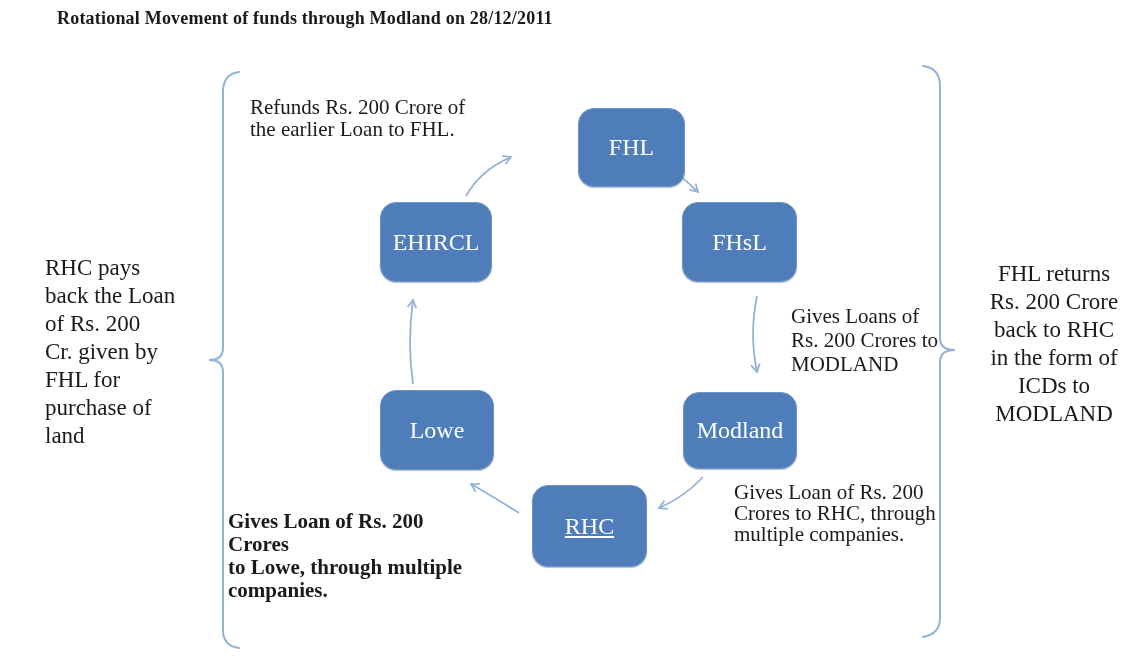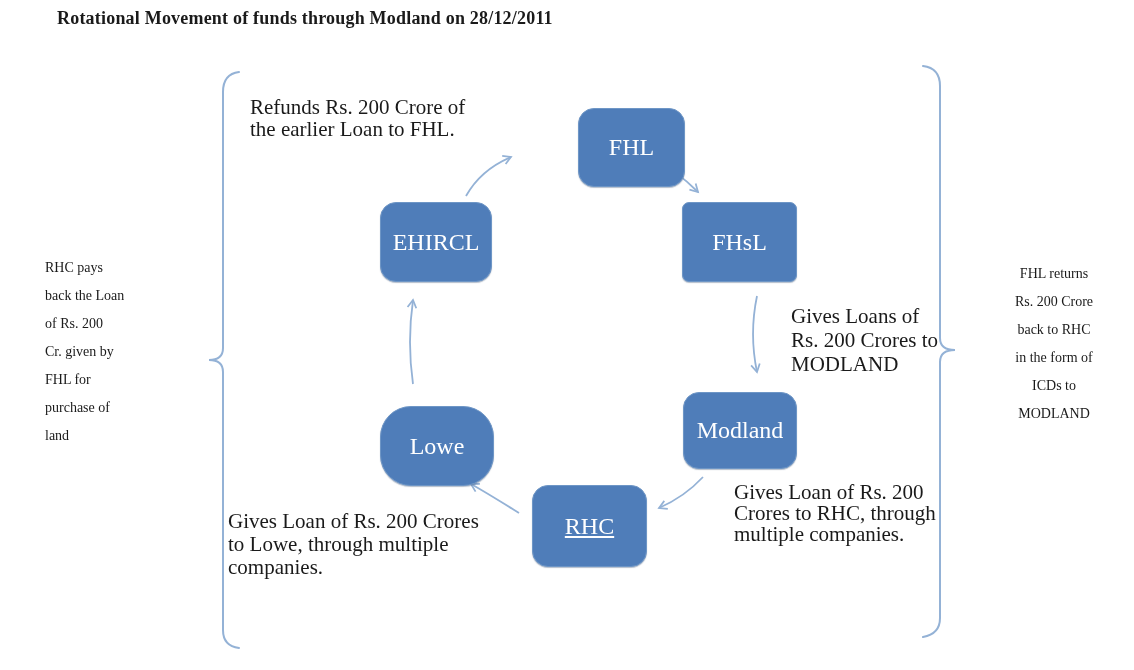--- a/index.html
+++ b/index.html
@@ -21,36 +21,36 @@
   .flow-svg path.connector{fill:none;stroke:var(--arrow);stroke-width:1.8px;}
   .flow-svg path.brace{fill:none;stroke:var(--arrow);stroke-width:2px;stroke-linecap:round;}
   .node{
     position:absolute;display:flex;align-items:center;justify-content:center;
     background:var(--node-fill);color:var(--node-text);
     border:1px solid #6e96c6;border-radius:16px;
     font-size:24px;box-shadow:0 1px 1px rgba(40,70,110,.35);
     white-space:pre-line;text-align:center;
   }
   .node-fhl{left:538px;top:108px;width:105px;height:77px;margin-left:40px;}
-  .node-fhsl{left:682px;top:202px;width:113px;height:78px;border-radius:7px;}
+  .node-fhsl{left:682px;top:202px;width:113px;height:78px;}
   .node-modland{left:683px;top:392px;width:112px;height:75px;}
   .node-rhc{left:532px;top:485px;width:113px;height:80px;text-decoration:underline;}
-  .node-lowe{left:380px;top:406px;width:112px;height:78px;border-radius:31px;}
+  .node-lowe{left:380px;top:390px;width:112px;height:78px;}
   .node-ehircl{left:380px;top:202px;width:110px;height:78px;}
   .ann{
     position:absolute;font-size:21px;line-height:22px;white-space:pre-line;
   }
   .ann-ehircl-to-fhl{left:250px;top:96px;width:230px;}
   .ann-fhl-to-fhsl{left:718px;top:101px;width:170px;}
   .ann-lowe-to-ehircl{left:232px;top:252px;width:150px;line-height:25px;}
   .ann-fhsl-to-modland{left:791px;top:304px;width:150px;line-height:24px;}
-  .ann-rhc-to-lowe{left:228px;top:510px;width:260px;line-height:23px;}
+  .ann-rhc-to-lowe{left:228px;top:510px;width:260px;line-height:23px;font-weight:bold;}
   .ann-modland-to-rhc{left:734px;top:482px;width:210px;line-height:21px;}
   .side-note{
-    position:absolute;font-size:14px;line-height:28px;white-space:pre-line;
+    position:absolute;font-size:23px;line-height:28px;white-space:pre-line;
   }
   .side-left{left:45px;top:254px;width:165px;}
   .side-right{left:975px;top:260px;width:158px;text-align:center;}
 </style>
 </head>
 <body>
 
 <div class="canvas">
 
   <div class="title">Rotational Movement of funds through Modland on 28/12/2011</div>

